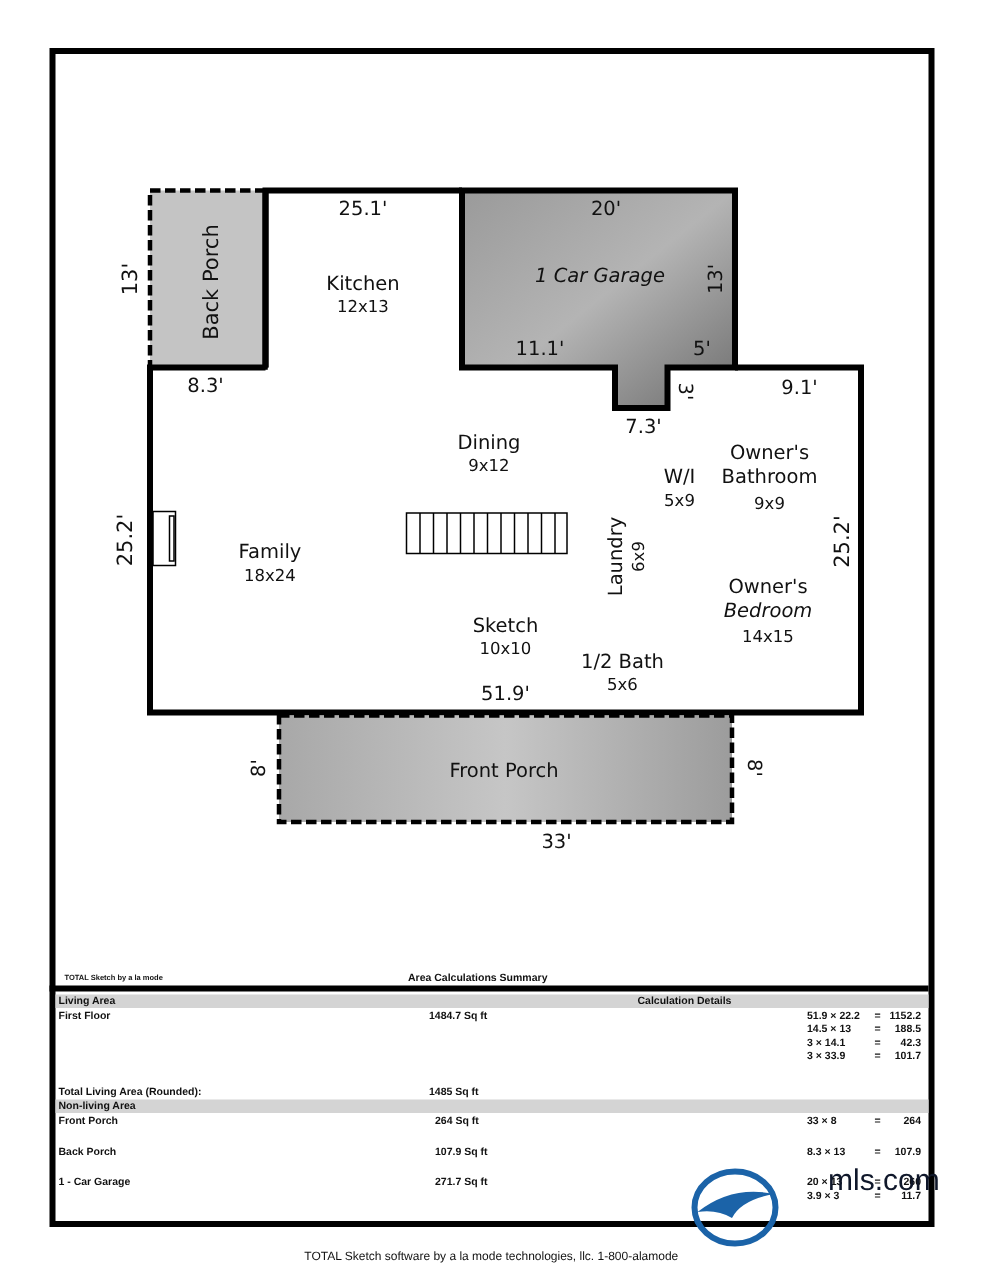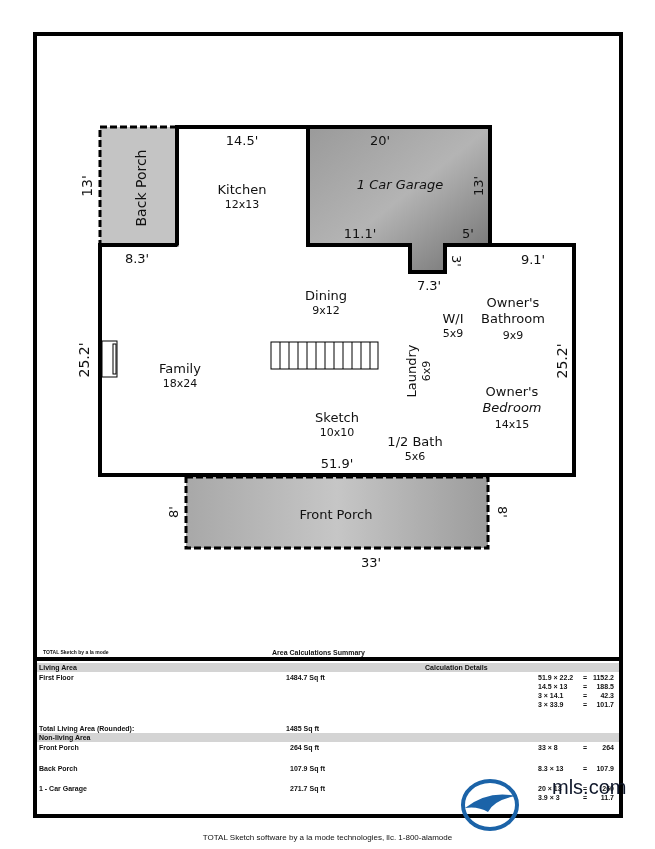--- a/index.html
+++ b/index.html
@@ -93,22 +93,22 @@
 <div class="lbl room" style="left:512px;top:384px;line-height:1.2;">
     <span style="display:block;">Owner's</span>
     <span style="display:block;font-style:italic;">Bedroom</span>
     <span class="sz">14x15</span>
   </div>
 <div class="lbl room" style="left:415px;top:435px;"><span>1/2 Bath</span><span class="sz">5x6</span></div>
 <div class="lbl room" style="left:336px;top:508px;"><span>Front Porch</span></div>
 
 <div class="lbl dim rot" style="left:87px;top:186px;font-size:14px;">13'</div>
 <div class="lbl dim" style="left:137px;top:258px;">8.3'</div>
-<div class="lbl dim" style="left:242px;top:140px;">14.5'</div>
-<div class="lbl dim" style="left:380px;top:140px;">20'</div>
+<div class="lbl dim" style="left:242px;top:140px;">25.1'</div>
+<div class="lbl dim" style="left:404px;top:140px;">20'</div>
 <div class="lbl dim rot" style="left:478px;top:186px;">13'</div>
 <div class="lbl dim" style="left:360px;top:233px;">11.1'</div>
 <div class="lbl dim" style="left:468px;top:233px;">5'</div>
 <div class="lbl dim rot90" style="left:456px;top:261px;">3'</div>
 <div class="lbl dim" style="left:429px;top:285px;">7.3'</div>
 <div class="lbl dim" style="left:533px;top:259px;">9.1'</div>
 <div class="lbl dim rot" style="left:84px;top:360px;font-size:14px;">25.2'</div>
 <div class="lbl dim rot" style="left:562px;top:361px;font-size:14px;">25.2'</div>
 <div class="lbl dim" style="left:337px;top:463px;">51.9'</div>
 <div class="lbl dim rot" style="left:173px;top:512px;">8'</div>

